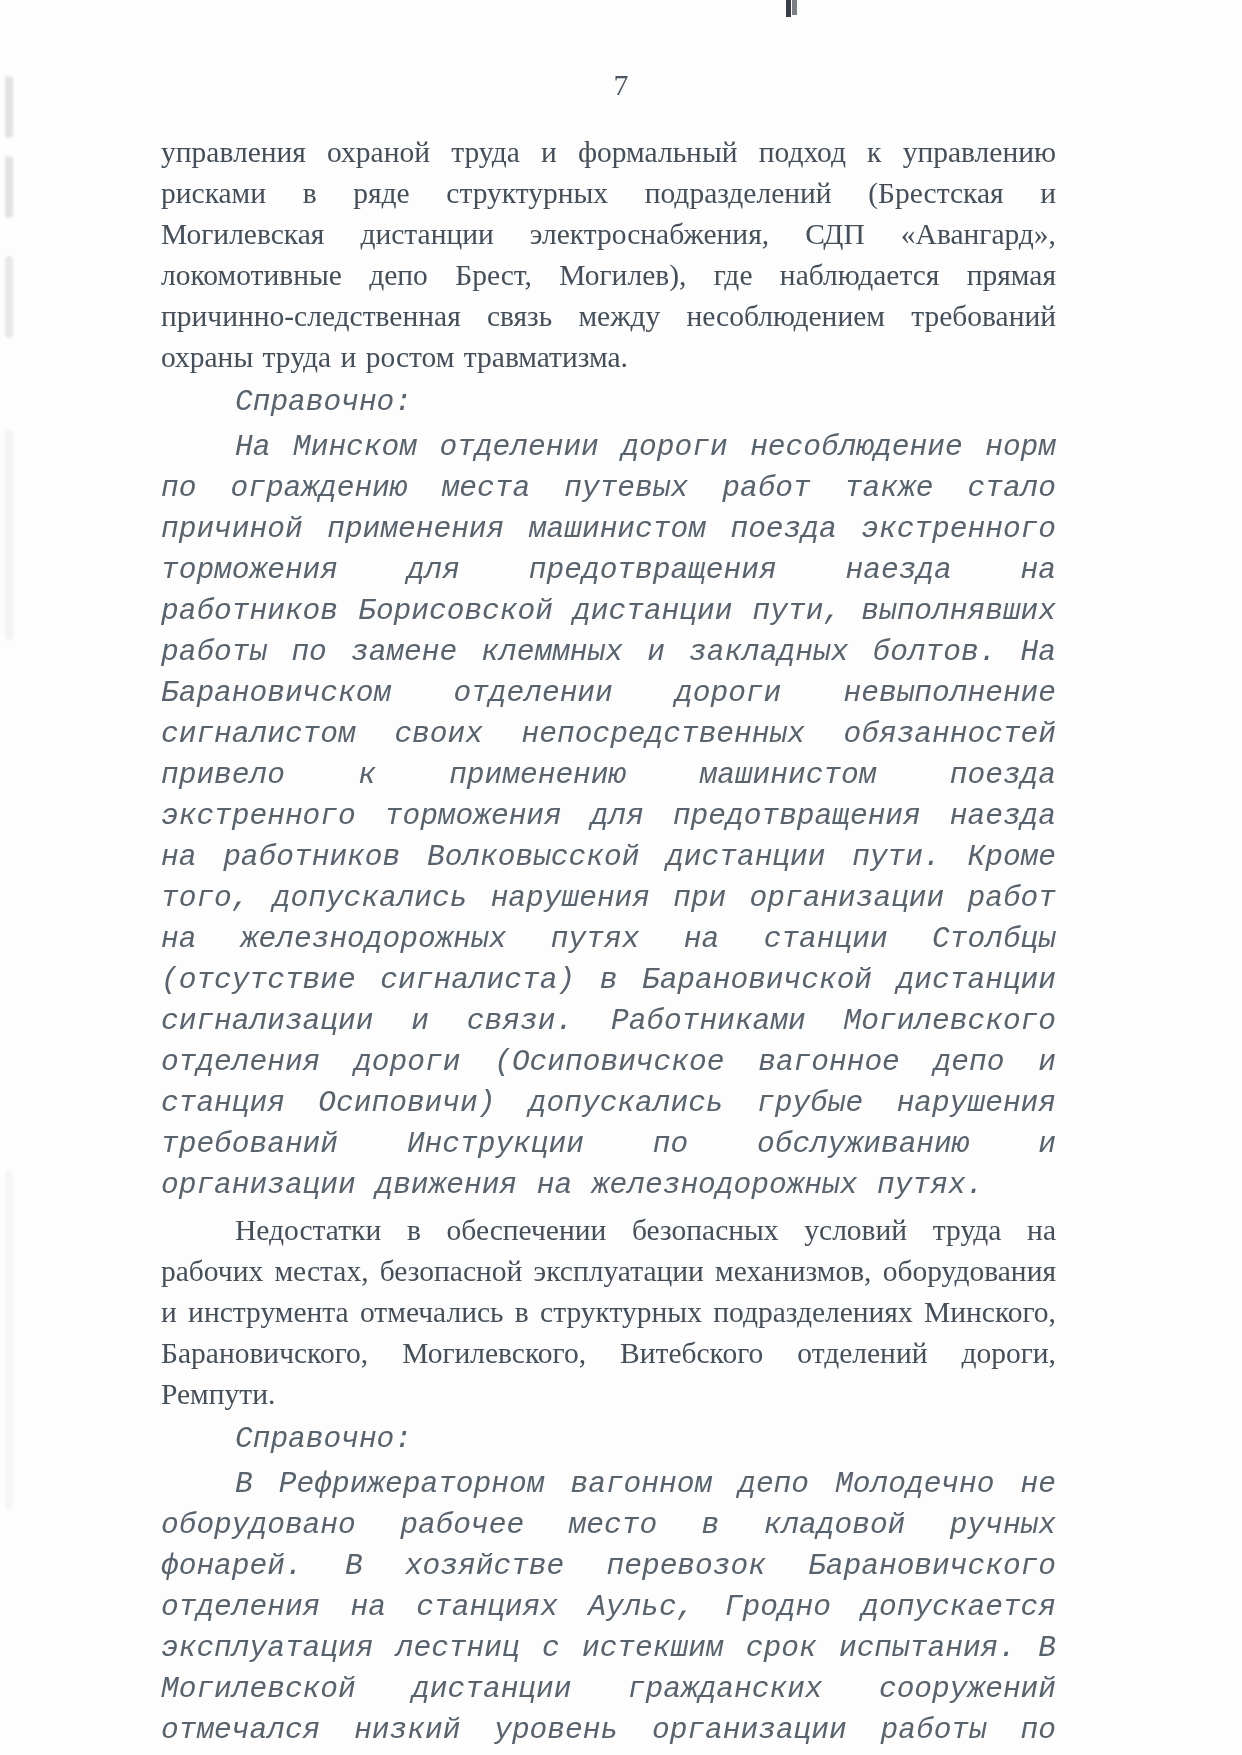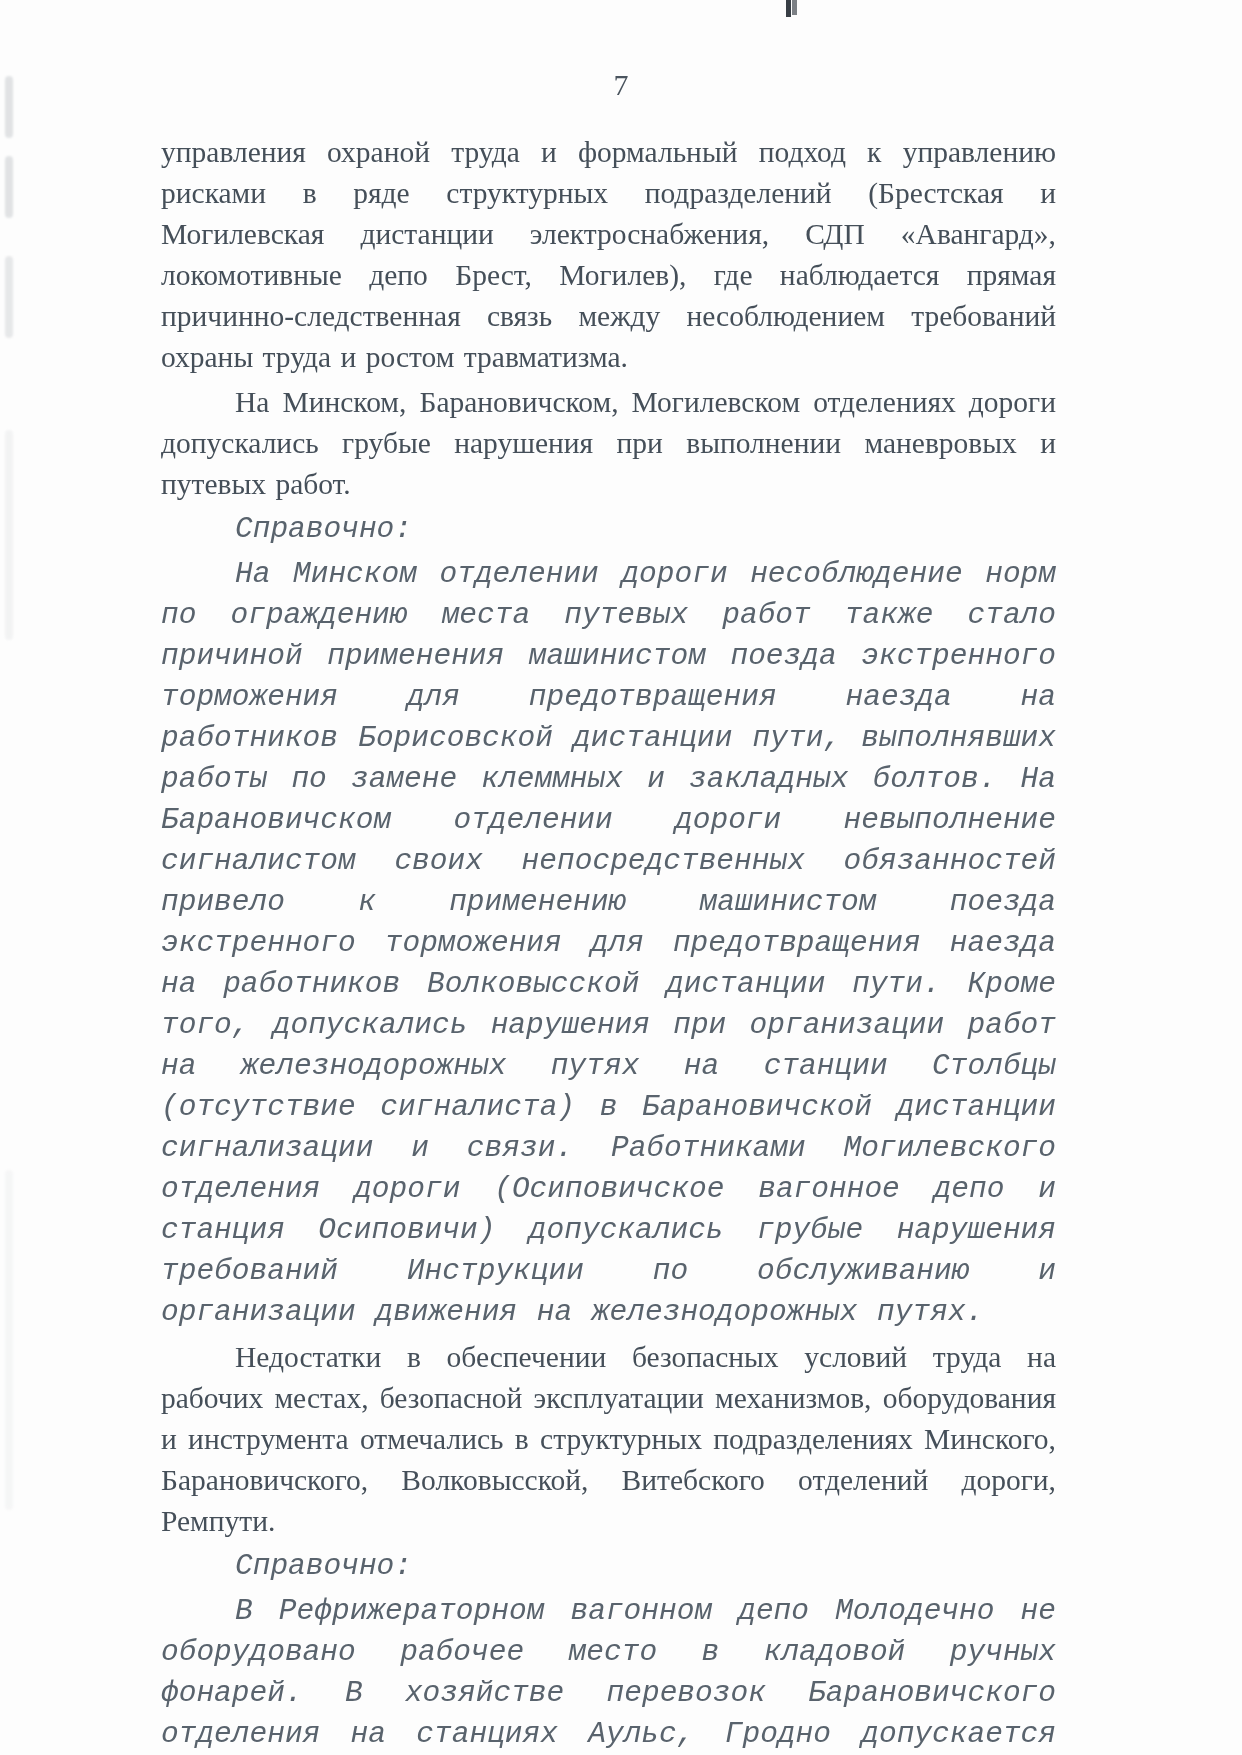--- a/index.html
+++ b/index.html
@@ -67,22 +67,21 @@
   <div class="artifact smudge s1"></div>
   <div class="artifact smudge s2"></div>
   <div class="artifact smudge s3"></div>
   <div class="artifact smudge s4"></div>
   <div class="artifact smudge s5"></div>
 
   <div class="page-number">7</div>
 
   <div class="content">
     <p class="no-indent">управления охраной труда и формальный подход к управлению рисками в ряде структурных подразделений (Брестская и Могилевская дистанции электроснабжения, СДП «Авангард», локомотивные депо Брест, Могилев), где наблюдается прямая причинно-следственная связь между несоблюдением требований охраны труда и ростом травматизма.</p>
-    <p>На Минском, Барановичском, Могилевском отделениях дороги допускались грубые нарушения при выполнении маневровых и путевых работ.</p>
     <p class="em">Справочно:</p>
     <p class="em">На Минском отделении дороги несоблюдение норм по ограждению места путевых работ также стало причиной применения машинистом поезда экстренного торможения для предотвращения наезда на работников Борисовской дистанции пути, выполнявших работы по замене клеммных и закладных болтов. На Барановичском отделении дороги невыполнение сигналистом своих непосредственных обязанностей привело к применению машинистом поезда экстренного торможения для предотвращения наезда на работников Волковысской дистанции пути. Кроме того, допускались нарушения при организации работ на железнодорожных путях на станции Столбцы (отсутствие сигналиста) в Барановичской дистанции сигнализации и связи. Работниками Могилевского отделения дороги (Осиповичское вагонное депо и станция Осиповичи) допускались грубые нарушения требований Инструкции по обслуживанию и организации движения на железнодорожных путях.</p>
-    <p>Недостатки в обеспечении безопасных условий труда на рабочих местах, безопасной эксплуатации механизмов, оборудования и инструмента отмечались в структурных подразделениях Минского, Барановичского, Волковысской, Витебского отделений дороги, Ремпути.</p>
+    <p>Недостатки в обеспечении безопасных условий труда на рабочих местах, безопасной эксплуатации механизмов, оборудования и инструмента отмечались в структурных подразделениях Минского, Барановичского, Могилевского, Витебского отделений дороги, Ремпути.</p>
     <p class="em">Справочно:</p>
     <p class="em">В Рефрижераторном вагонном депо Молодечно не оборудовано рабочее место в кладовой ручных фонарей. В хозяйстве перевозок Барановичского отделения на станциях Аульс, Гродно допускается эксплуатация лестниц с истекшим срок испытания. В Могилевской дистанции гражданских сооружений отмечался низкий уровень организации работы по обеспечению безопасных условий труда (в гаражах при работающих машинах не открываются двери, в жестяном цехе складированы листы жести на проходе и т.д.). В Кричевской дистанции пути не оборудовано рабочее место по наплавке рельсов. В Витебской дистанции электроснабжения допускается эксплуатация неисправного станочного оборудования, в Ремпути использование неисправного оборудования и инструмента.</p>
 
   </div>
 
 </div>
 
 </body></html>

